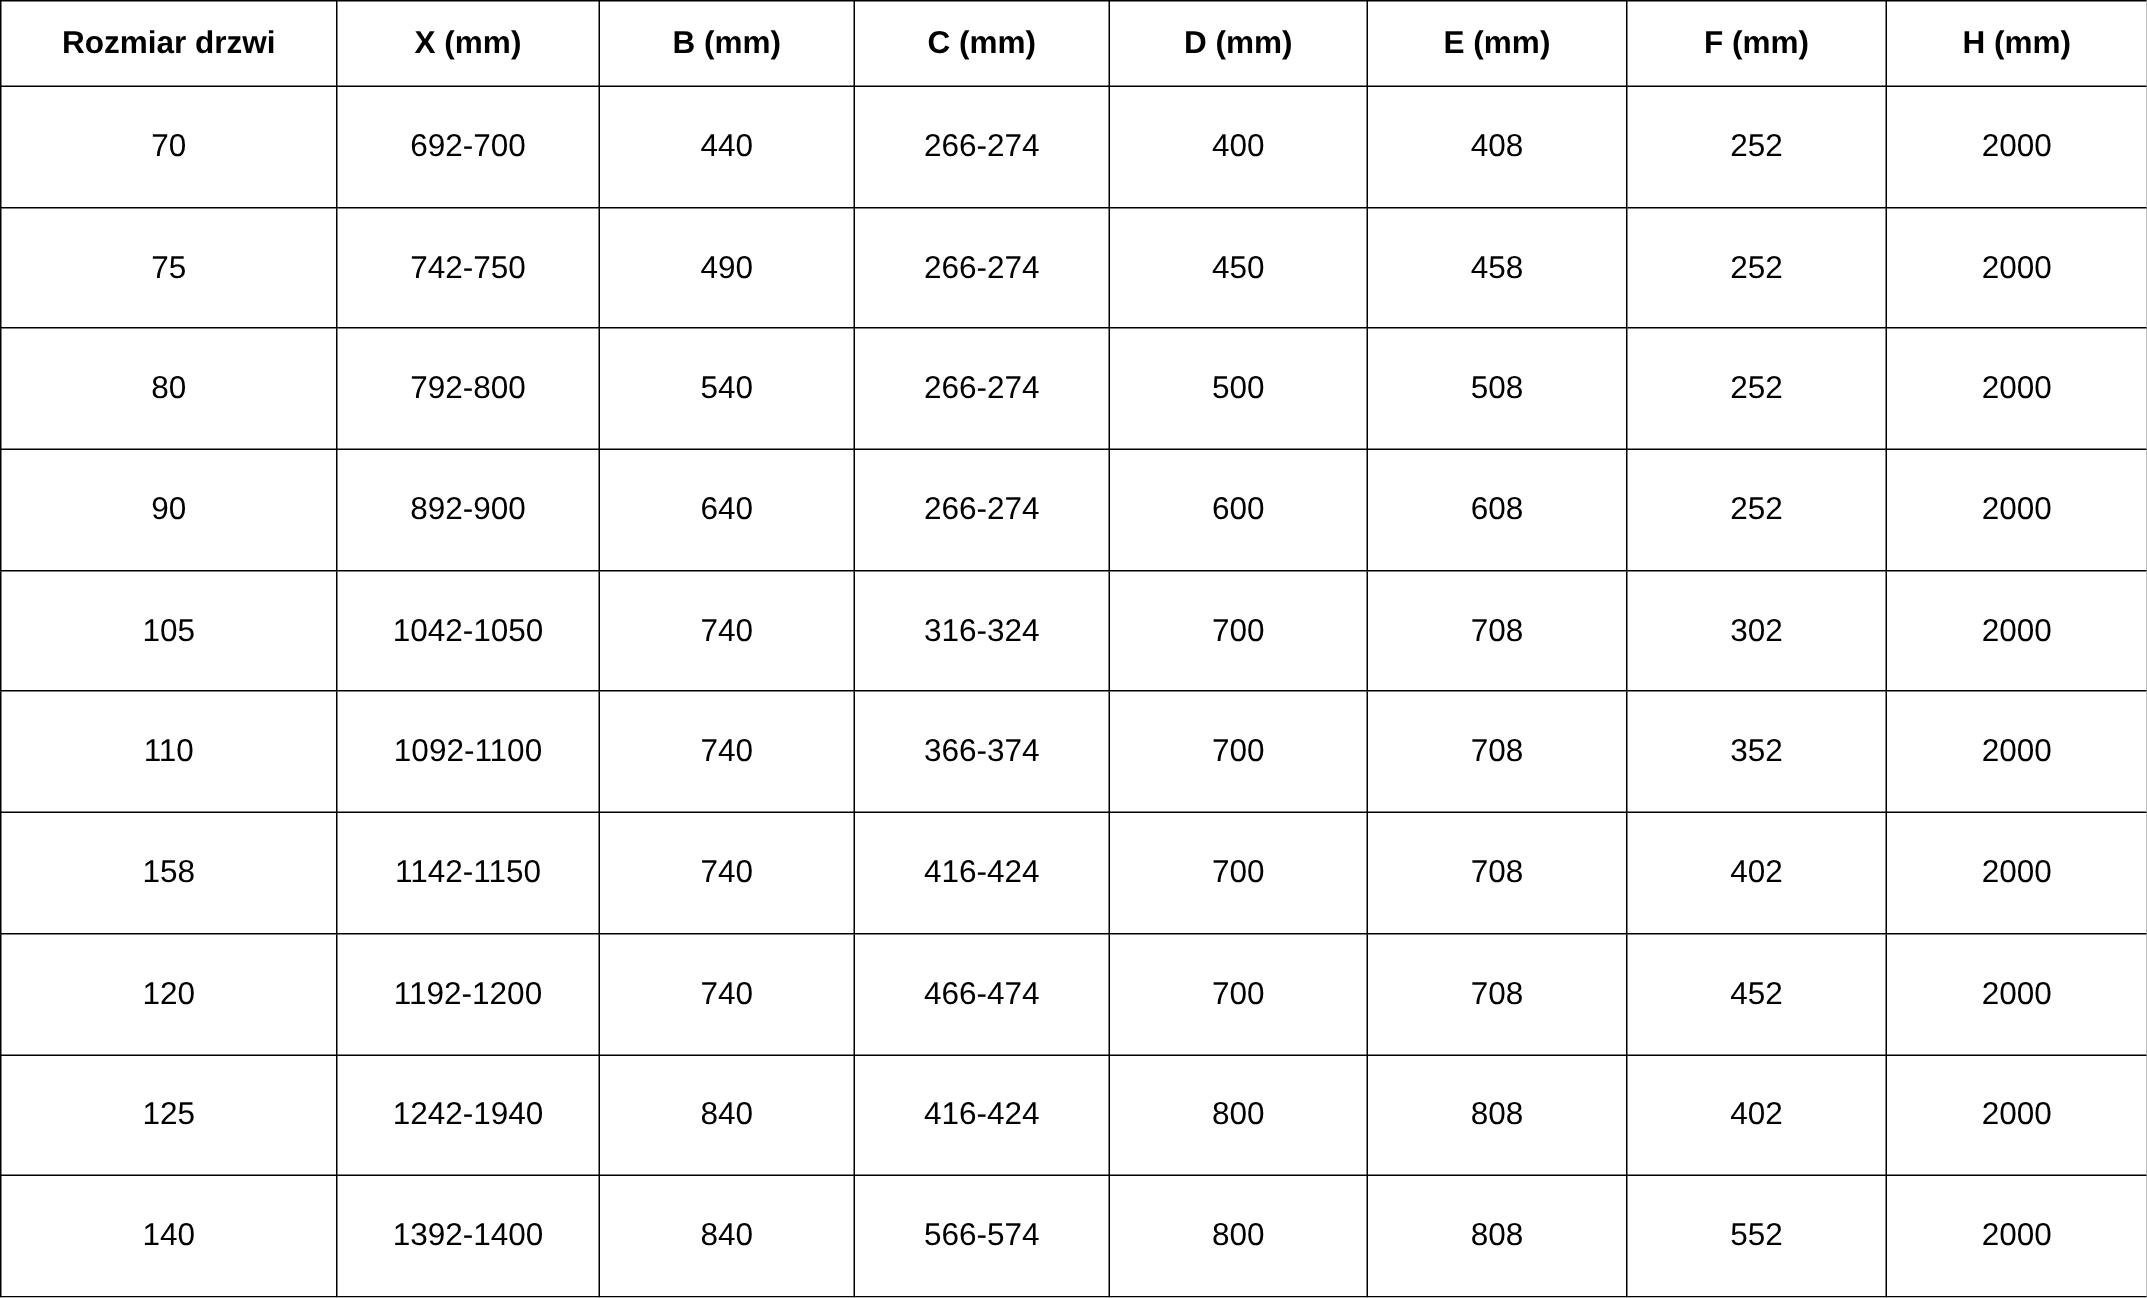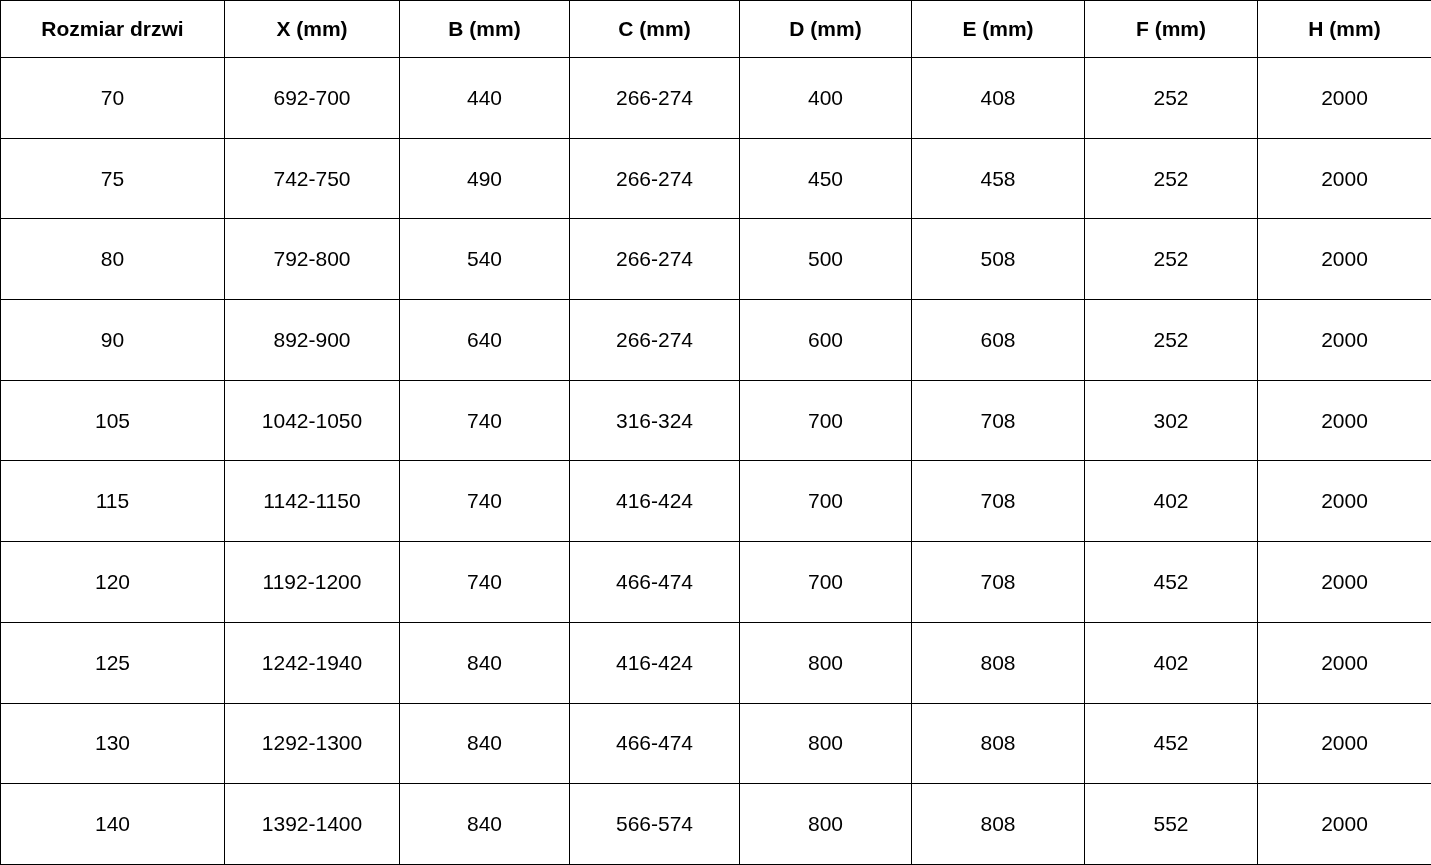--- a/index.html
+++ b/index.html
@@ -119,21 +119,31 @@
       <td>105</td>
       <td>1042-1050</td>
       <td>740</td>
       <td>316-324</td>
       <td>700</td>
       <td>708</td>
       <td>302</td>
       <td>2000</td>
     </tr>
     <tr>
-      <td>115</td>
+      <td>110</td>
+      <td>1092-1100</td>
+      <td>740</td>
+      <td>366-374</td>
+      <td>700</td>
+      <td>708</td>
+      <td>352</td>
+      <td>2000</td>
+    </tr>
+    <tr>
+      <td>158</td>
       <td>1142-1150</td>
       <td>740</td>
       <td>416-424</td>
       <td>700</td>
       <td>708</td>
       <td>402</td>
       <td>2000</td>
     </tr>
     <tr>
       <td>120</td>
@@ -149,30 +159,20 @@
       <td>125</td>
       <td>1242-1940</td>
       <td>840</td>
       <td>416-424</td>
       <td>800</td>
       <td>808</td>
       <td>402</td>
       <td>2000</td>
     </tr>
     <tr>
-      <td>130</td>
-      <td>1292-1300</td>
-      <td>840</td>
-      <td>466-474</td>
-      <td>800</td>
-      <td>808</td>
-      <td>452</td>
-      <td>2000</td>
-    </tr>
-    <tr>
       <td>140</td>
       <td>1392-1400</td>
       <td>840</td>
       <td>566-574</td>
       <td>800</td>
       <td>808</td>
       <td>552</td>
       <td>2000</td>
     </tr>
   </tbody>

